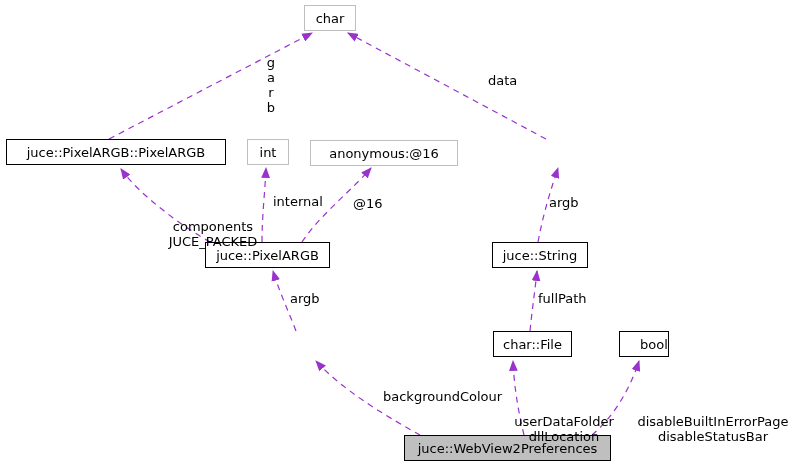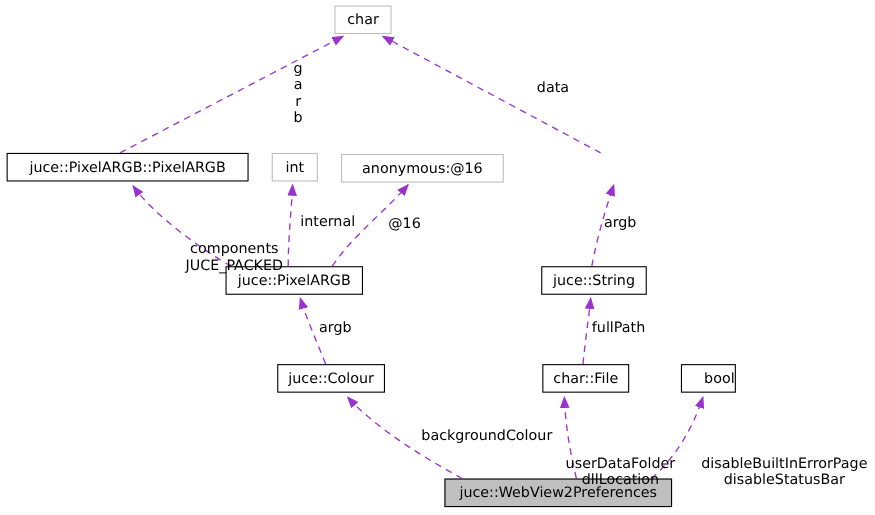--- a/index.html
+++ b/index.html
@@ -57,21 +57,20 @@
 
   <div class="node plain" style="left:247px;top:139px;width:42px;">int</div>
 
   <div class="node plain" style="left:310px;top:140px;width:148px;">anonymous:@16</div>
 
 
   <div class="node" style="left:205px;top:242px;width:125px;">juce::PixelARGB</div>
 
   <div class="node" style="left:492px;top:242px;width:96px;">juce::String</div>
 
-  <div class="node" style="left:252px;top:331px;width:98px;">juce::Colour</div>
 
   <div class="node" style="left:493px;top:331px;width:79px;">char::File</div>
 
   <div class="node" style="left:619px;top:331px;width:50px;padding-left:20px;">bool</div>
 
   <div class="node focus" style="left:404px;top:435px;width:207px;">juce::WebView2Preferences</div>
 
   <div class="elabel col" style="left:263px;top:55px;width:16px;">
     <span>g</span>
     <span>a</span>

